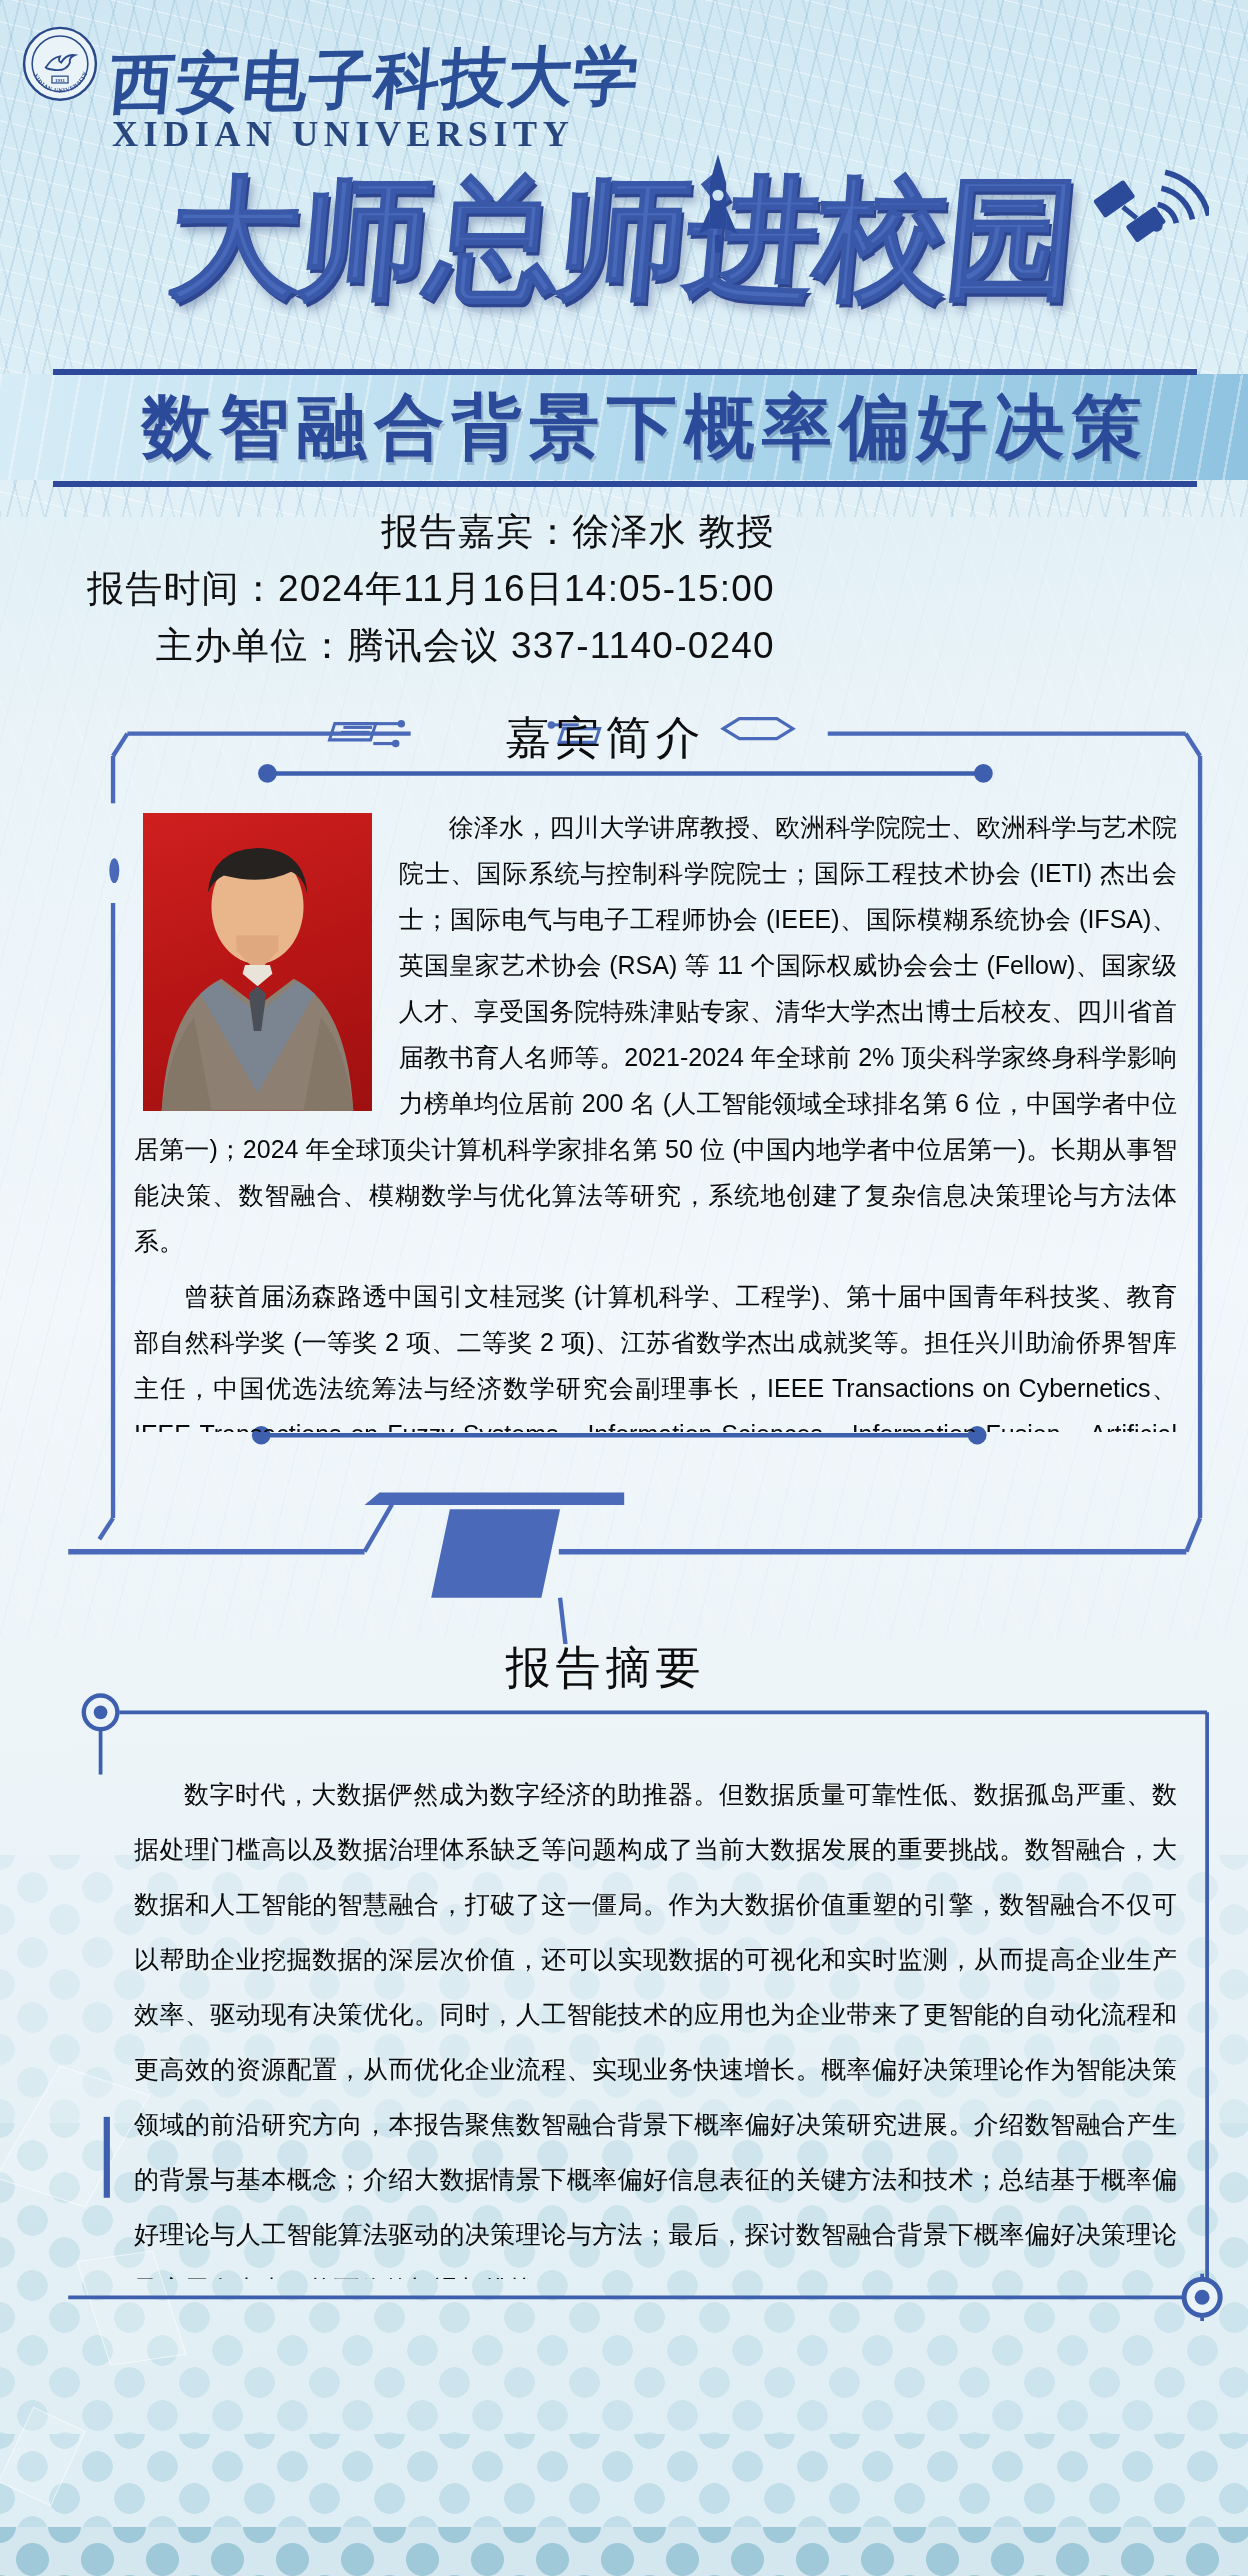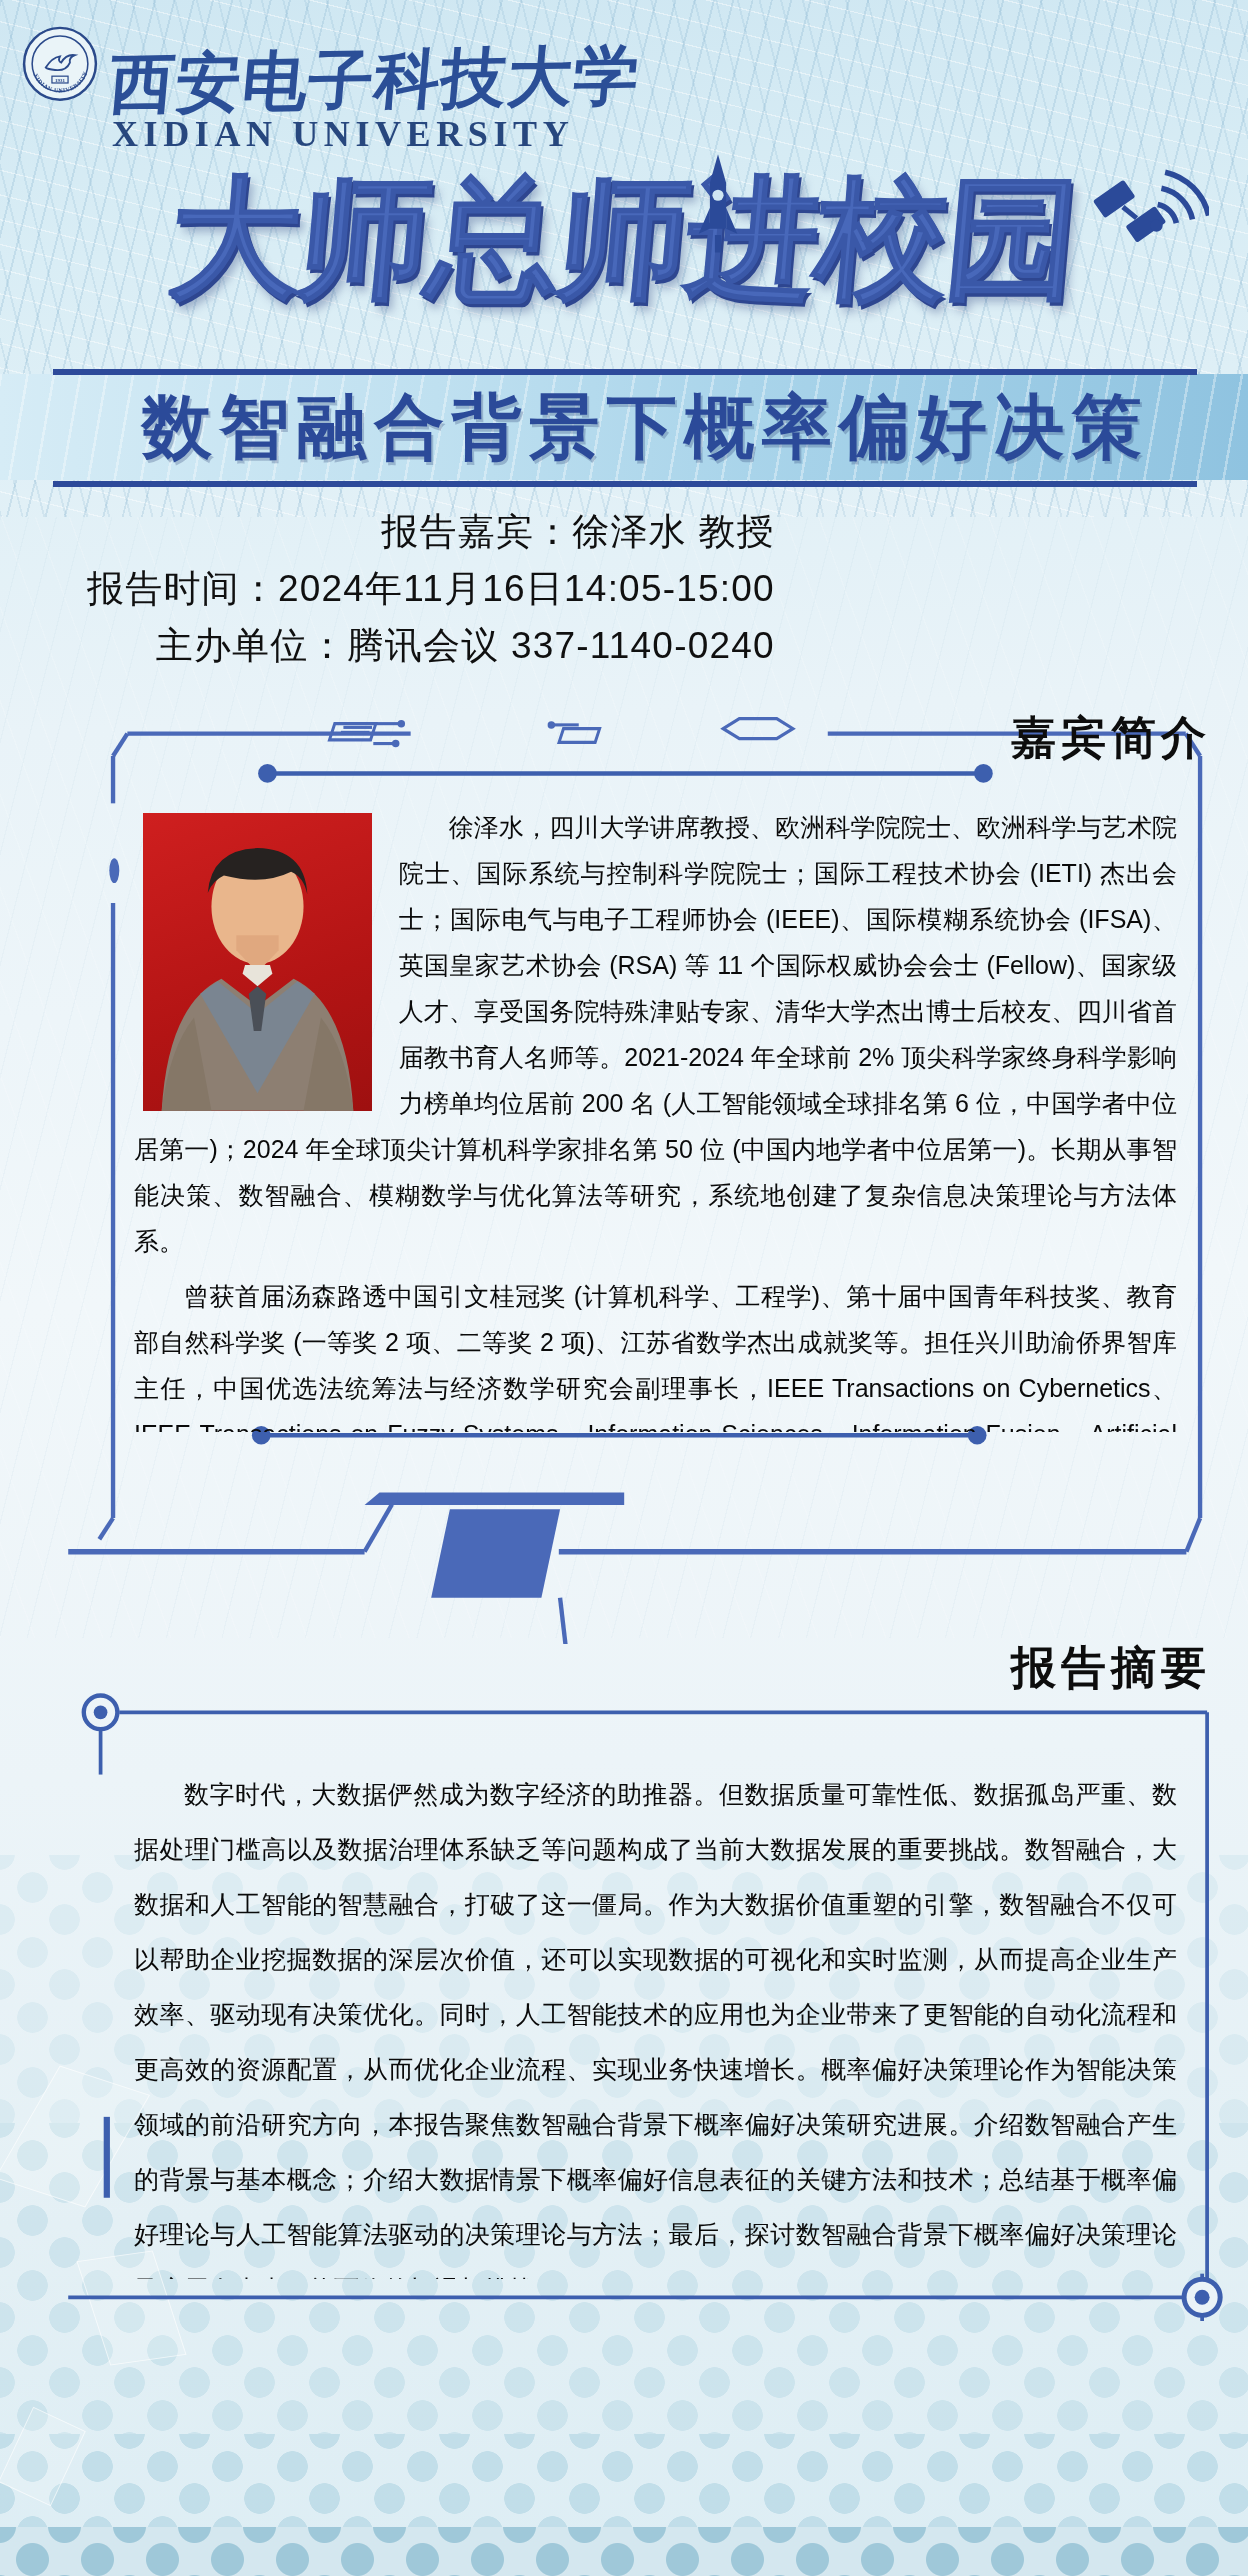--- a/index.html
+++ b/index.html
@@ -58,21 +58,21 @@
     background:linear-gradient(90deg,#d6ecf6 0%,#bfe0f0 35%,#a9d4ea 60%,#8fc3e0 100%);}
   .band:after{content:""; position:absolute; inset:0;
     background:repeating-linear-gradient(100deg, rgba(255,255,255,.35) 0 2.5px, transparent 2.5px 26px);}
   .lecture-title{position:absolute; left:0; top:372px; width:1249px; text-align:center;
     font-size:70px; font-weight:900; line-height:110px; letter-spacing:7.5px; color:#2b4a99;
     text-shadow:1.9px 2.5px 0 rgba(27,48,105,.25);padding-left:21px;}
   
   .info{position:absolute; left:87px; top:503px;}
   .info-row{font-size:37px; font-weight:normal; color:#101010; line-height:57px; letter-spacing:1.2px;text-align:right;}
   
-  .sec-title{position:absolute; width:1211px; text-align:right; font-size:45px; font-weight:bold;
+  .sec-title{position:absolute; width:1211px; text-align:center; font-size:45px; font-weight:normal;
     color:#0d0d0d; letter-spacing:5px;}
   .intro-title{left:0; top:708px;}
   .abstract-title{left:0; top:1638px;}
   .bio{position:absolute; left:134px; top:804px; width:1043px; height:628px; overflow:hidden;
     font-size:25px; line-height:46px; color:#0a0a0a; text-align:justify;}
   .bio p{margin:0 0 8.7px 0; text-indent:2em;}
   .photo{float:left; width:229px; height:298px; margin:8.7px 27px 11.2px 8.7px;
     background:linear-gradient(160deg,#cf1f1f 0%,#b31414 60%,#9e1010 100%); position:relative; overflow:hidden;}
   .abstract{position:absolute; left:134px; top:1767px; width:1043px; height:512px; overflow:hidden;
     font-size:25px; line-height:55px; color:#0a0a0a; text-align:justify;}

